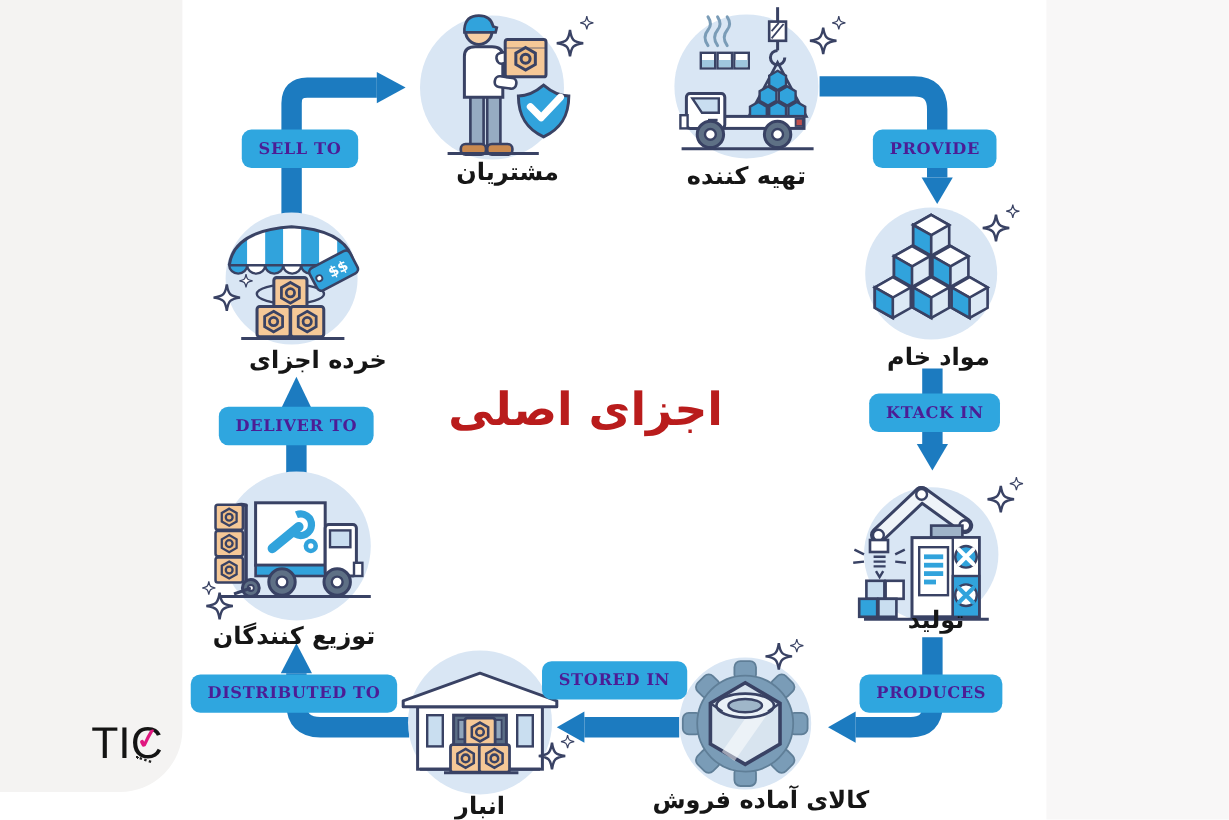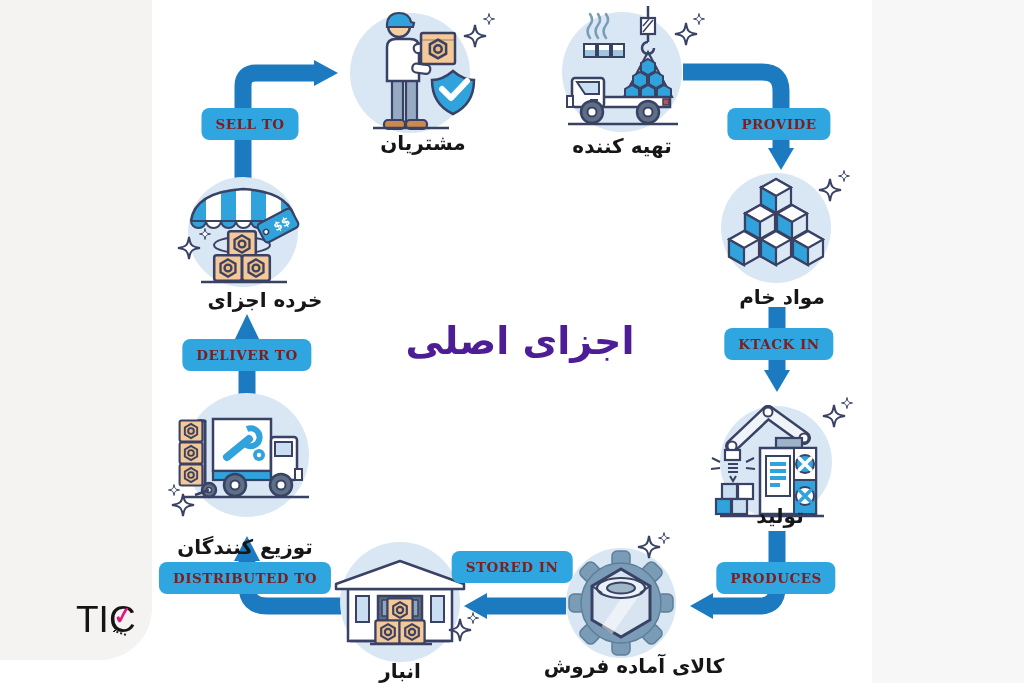--- a/index.html
+++ b/index.html
@@ -4,27 +4,27 @@
 <style>
   html,body{margin:0;padding:0;}
   body{width:1024px;height:683px;background:#ffffff;position:relative;overflow:hidden;
        font-family:"DejaVu Sans", sans-serif;}
   .bg-panel{position:absolute;z-index:0;}
   .bg-left{left:-70px;top:-70px;width:222px;height:730px;background:#f4f3f2;border-radius:52px;}
   .bg-right{left:872px;top:-70px;width:230px;height:830px;background:#f8f7f7;border-radius:44px;}
   #arrow-layer{position:absolute;left:0;top:0;z-index:10;}
   .node{position:absolute;z-index:20;}
   .node svg{overflow:visible;display:block;}
-  .badge{position:absolute;transform:translate(-50%,-50%);background:#2FA6DF;color:#7f1d1d;
+  .badge{position:absolute;transform:translate(-50%,-50%);background:#2FA6DF;color:#4c1d95;
          font-family:"DejaVu Serif", serif;font-weight:700;font-size:13.5px;letter-spacing:.5px;
          padding:8px 14px;border-radius:8px;white-space:nowrap;z-index:30;}
   .nlabel{position:absolute;transform:translate(-50%,-50%);font-weight:700;font-size:20px;
           color:#161616;direction:rtl;white-space:nowrap;z-index:40;}
-  .title{position:absolute;left:520px;top:341px;transform:translate(-50%,-50%);text-align:center;
-         font-weight:700;font-size:38px;line-height:66px;color:#4c1d95;direction:rtl;white-space:nowrap;z-index:40;}
+  .title{position:absolute;left:488px;top:341px;transform:translate(-50%,-50%);text-align:center;
+         font-weight:700;font-size:38px;line-height:66px;color:#b91c1c;direction:rtl;white-space:nowrap;z-index:40;}
   .logo{position:absolute;left:76px;top:599px;z-index:40;font-family:"Liberation Sans", sans-serif;
         font-size:37px;font-weight:400;color:#141414;letter-spacing:0px;text-align:right;}
   .logo-c{position:relative;display:inline-block;}
   .logo-check{position:absolute;left:52%;top:40%;transform:translate(-50%,-50%) rotate(-8deg);
               color:#E0177F;font-size:23px;font-weight:700;}
   .logo-c::after{content:"";position:absolute;left:5px;bottom:7px;width:13px;height:5px;
                  border-bottom:2px dotted #222;transform:rotate(18deg);}
 </style>
 </head>
 <body>
@@ -314,21 +314,21 @@
 <div class="badge" style="left:512px;top:567px">STORED IN</div>
 <div class="badge" style="left:245px;top:578px">DISTRIBUTED TO</div>
 <div class="badge" style="left:247px;top:355px">DELIVER TO</div>
 <div class="badge" style="left:250px;top:124px">SELL TO</div>
 
 <div class="nlabel" style="left:622px;top:146px">تهیه کننده</div>
 <div class="nlabel" style="left:782px;top:297px">مواد خام</div>
 <div class="nlabel" style="left:780px;top:516px">تولید</div>
 <div class="nlabel" style="left:634px;top:666px">کالای آماده فروش</div>
 <div class="nlabel" style="left:400px;top:671px">انبار</div>
-<div class="nlabel" style="left:245px;top:547px">توزیع کنندگان</div>
+<div class="nlabel" style="left:245px;top:530px">توزیع کنندگان</div>
 <div class="nlabel" style="left:265px;top:300px">خرده اجزای</div>
 <div class="nlabel" style="left:423px;top:143px">مشتریان</div>
 
 <div class="title">
   <div>اجزای اصلی</div>
 </div>
 
 <div class="logo">
   <span>TI</span><span class="logo-c"><span>C</span><span class="logo-check">✓</span></span>
 </div>

